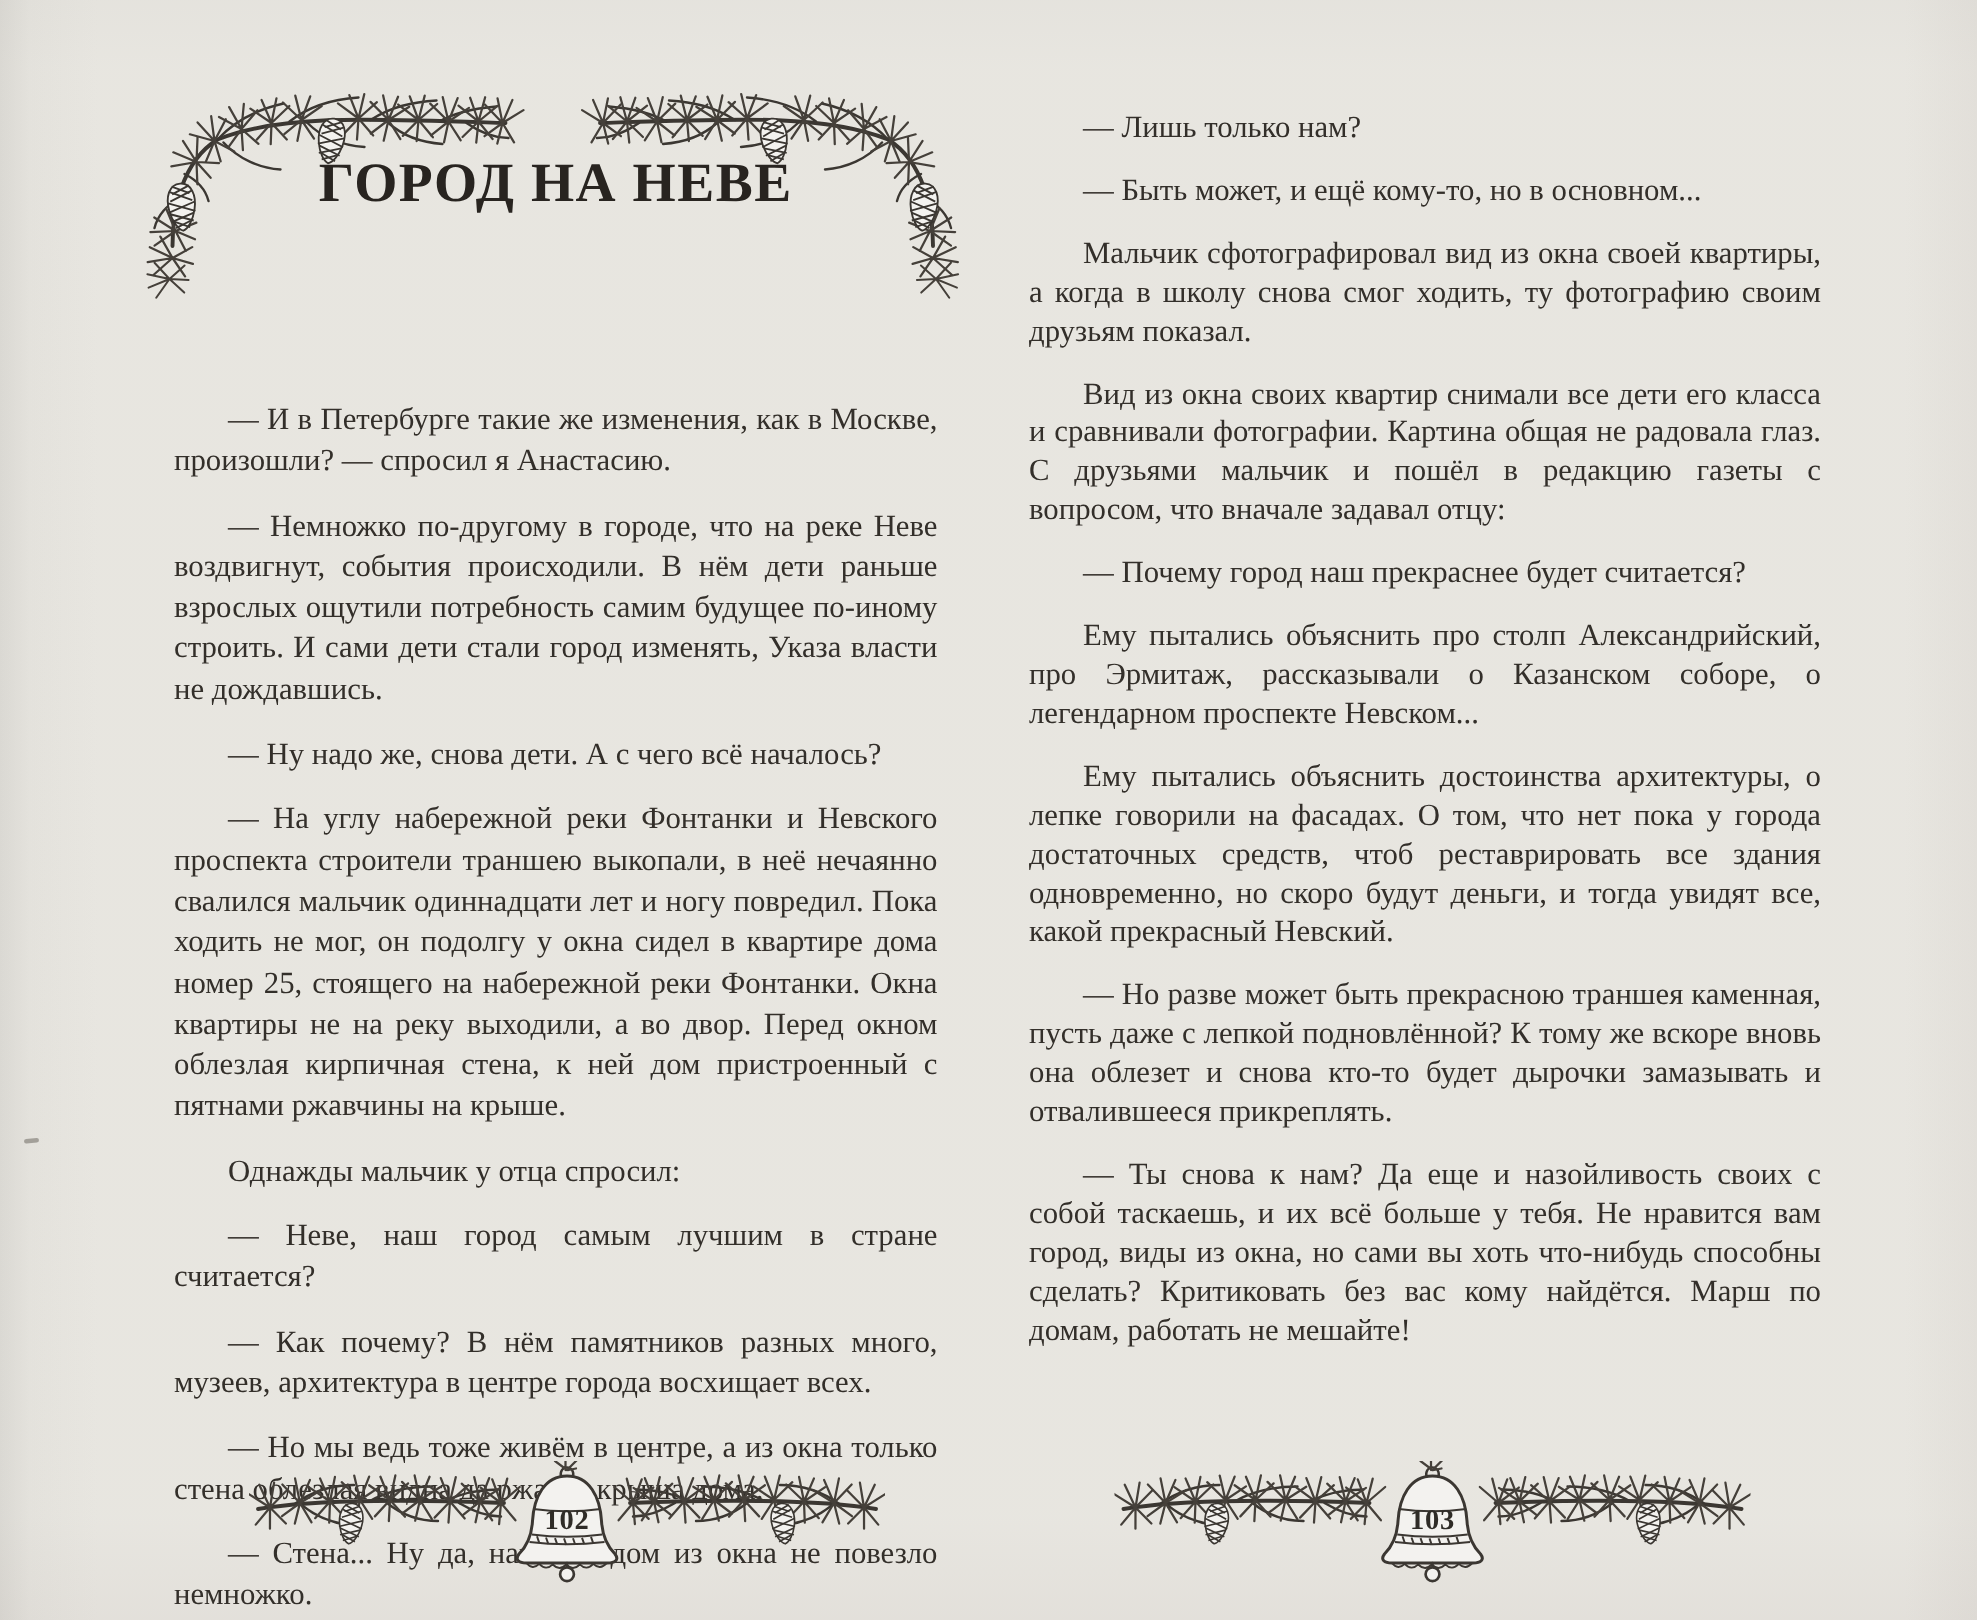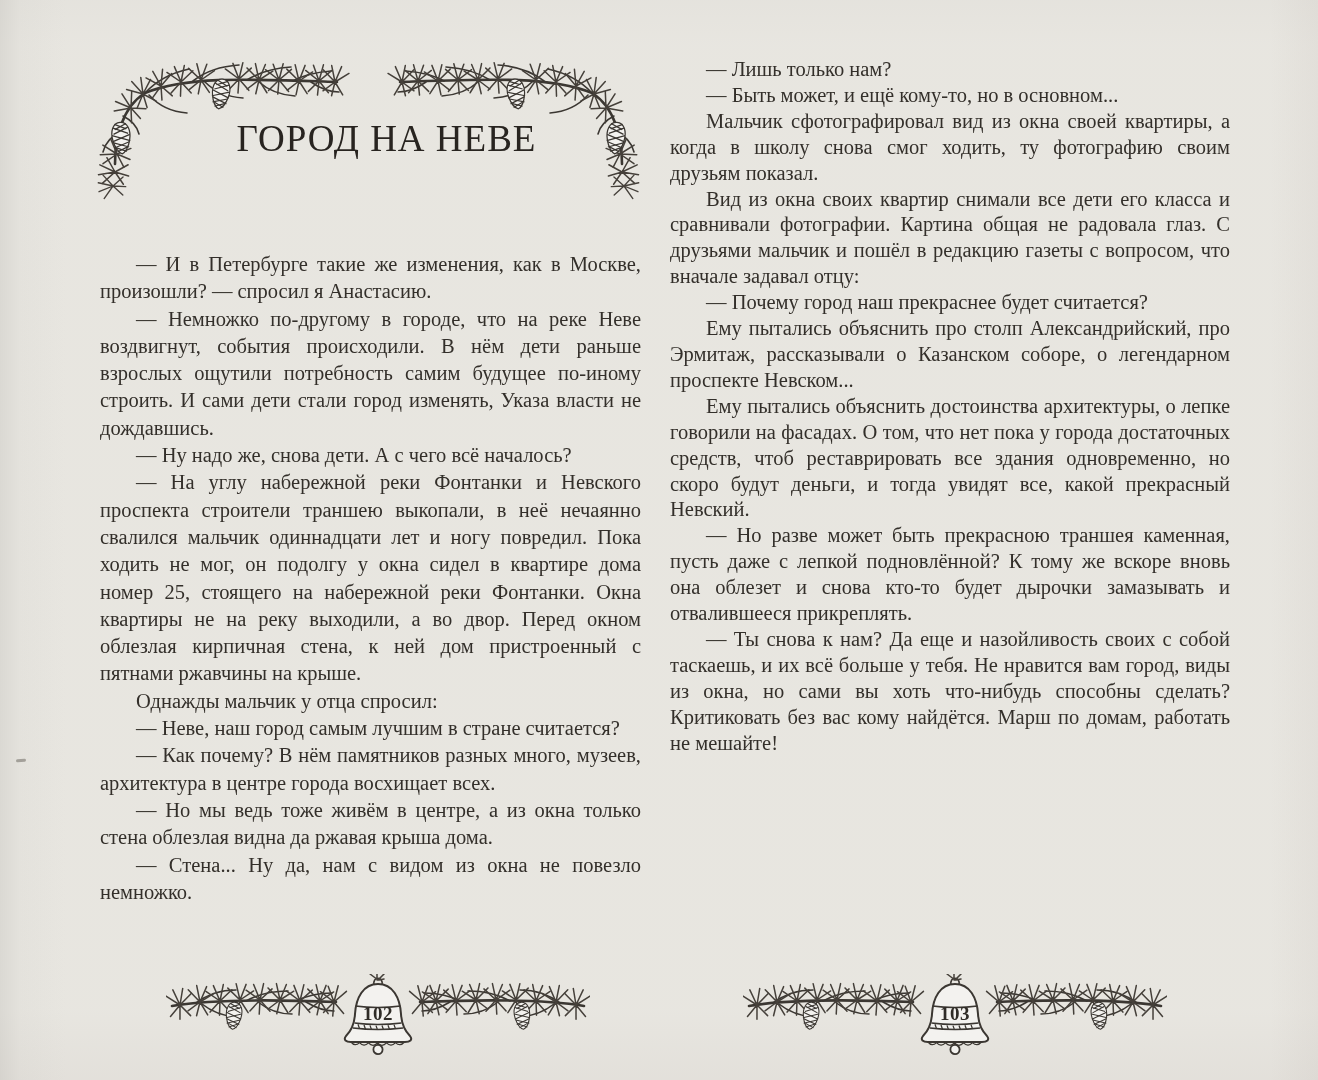--- a/index.html
+++ b/index.html
@@ -26,27 +26,27 @@
   .bellline  { fill:none; stroke:var(--ink-art,#34302b); stroke-width:1.3; }
   .bellnum   { font-family:"Liberation Serif",serif; font-size:19px; font-weight:bold;
                fill:#2f2c27; text-anchor:middle; letter-spacing:.5px; }
 
   .hdr-orn  { position:absolute; left:97px; top:36px; width:543px; height:168px; }
   .foot-orn { position:absolute; width:424px; height:100px; }
   .foot-left  { left:166px; top:974px; }
   .foot-right { left:743px; top:974px; }
 
   .chapter-title {
-    position:absolute; left:100px; top:101px; width:541px; margin:16px;
-    text-align:center; font-size:37px; font-weight:normal; letter-spacing:1px;
+    position:absolute; left:100px; top:101px; width:541px; margin:0;
+    text-align:center; font-size:37px; font-weight:bold; letter-spacing:1px;
     color:#282420; white-space:nowrap;
   }
 
   .body-col { position:absolute; text-align:justify; }
-  .body-col p { margin:0; text-indent:36px; }
+  .body-col p { margin:16px; text-indent:36px; }
   .body-left  { left:100px; top:251px; width:541px; font-size:20.5px; line-height:27.3px; }
   .body-right { left:670px; top:57px;  width:560px; font-size:20.5px; line-height:25.9px; }
 
   .artifact-dash {
     position:absolute; left:16px; top:759px; width:10px; height:3px;
     background:#8d8983; border-radius:2px; transform:rotate(-6deg); opacity:.75;
   }
 </style>
 </head>
 <body>

